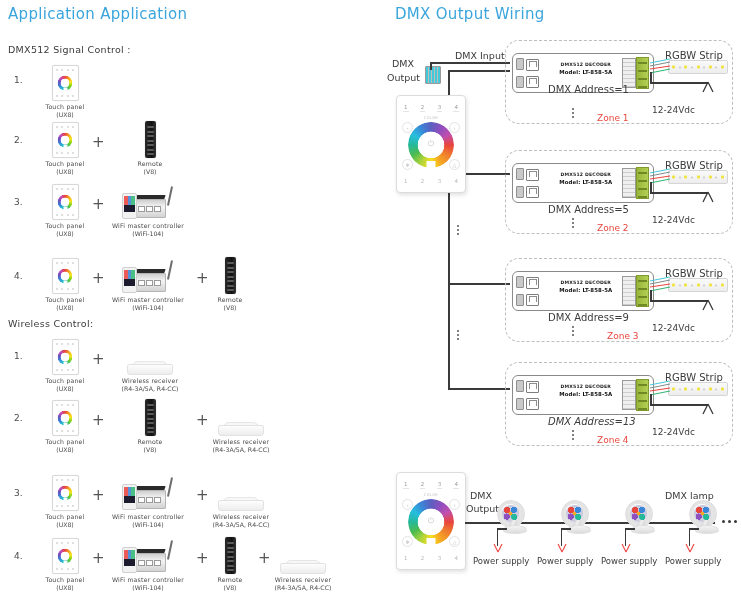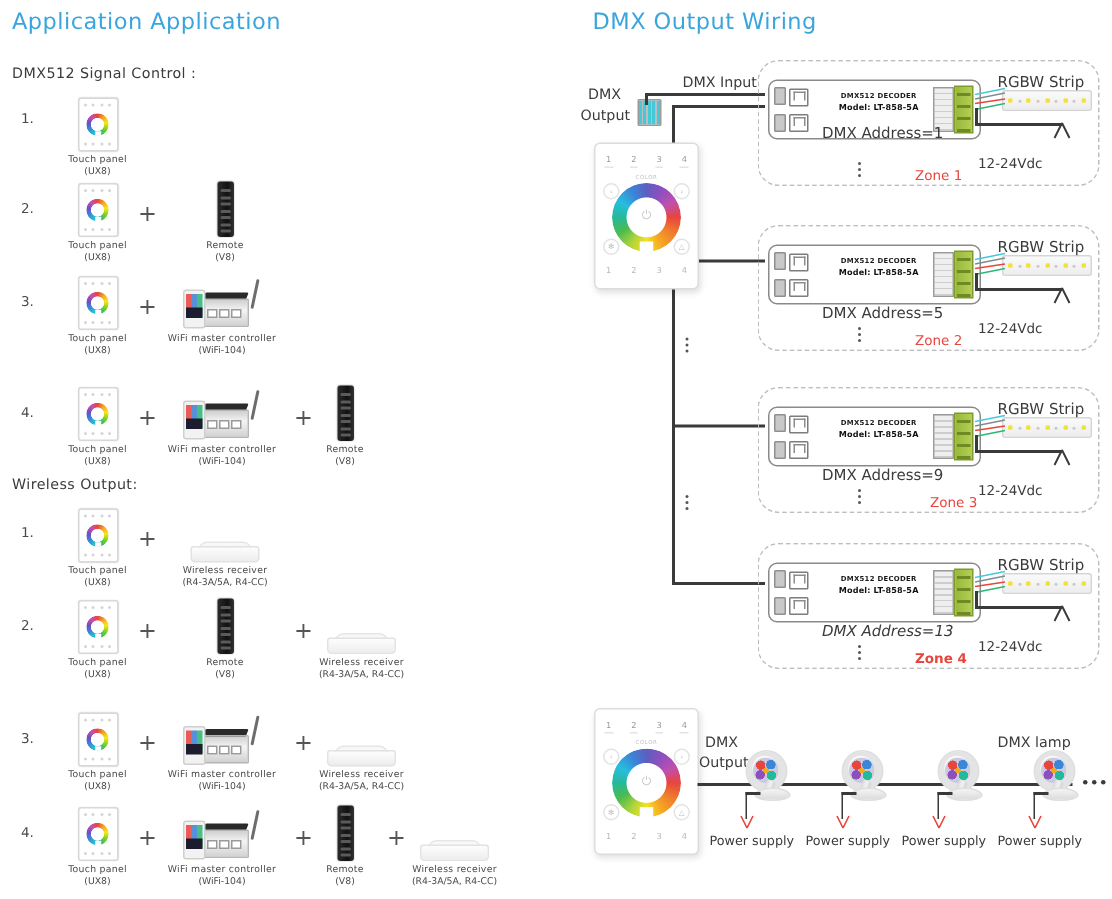--- a/index.html
+++ b/index.html
@@ -250,21 +250,21 @@
     display: flex; justify-content: space-between; align-items: center;
   }
   .strip .leds i {
     width: 3px; height: 3px; background: #f0e23c; display: block; border-radius: 1px;
   }
   .strip .leds i.d { background:#c9c9c9; width:2px; height:2px;}
   .addr {
     position: absolute; font-size: 10px; color: #3b3b3b; white-space: nowrap;
   }
   .zone-name {
-    position: absolute; font-size: 9px; color: #e8453c; white-space: nowrap; margin-left: 13px;
+    position: absolute; font-size: 9px; color: #e8453c; white-space: nowrap;
   }
   .vdc {
     position: absolute; font-size: 9px; color: #3b3b3b; white-space: nowrap;
   }
   .vdots {
     position: absolute; width: 2px;
     display: flex; flex-direction: column; gap: 2px; align-items: center;
   }
   .vdots i { width: 2px; height: 2px; background: #555; display: block; border-radius: 50%;}
   .wire { position: absolute; background: #3a3a3a; }
@@ -532,21 +532,21 @@
           <i></i>
           <i></i>
           <i></i>
         </div>
       </div>
   </div>
   <div class="cap">Remote</div>
   <div class="cap2">(V8)</div>
 </div>
 
-<div class="section-label" style="left:8px; top:318px;">Wireless Output:</div>
+<div class="section-label" style="left:8px; top:318px;">Wireless Control:</div>
 
 <div class="row-num" style="left:14px; top:351px;">1.</div>
 <div class="item" style="left:20px; top:337px;">
   <div class="icon-holder">
     <div class="tp-small">
         <div class="dots-top">
           <i></i>
           <i></i>
           <i></i>
           <i></i>
@@ -1017,21 +1017,21 @@
 <svg style="position:absolute; left:700px; top:402px;" width="16" height="14">
   <path d="M8,2 L3,12 M8,2 L13,12" stroke="#3a3a3a" stroke-width="1.3" fill="none"></path>
 </svg>
 <div class="lbl-small" style="left:665px; top:372px; font-size:10px;">RGBW Strip</div>
 <div class="addr" style="left:548px; top:416px;font-style:italic;">DMX Address=13</div>
 <div class="vdots" style="left:572px; top:430px;">
     <i></i>
     <i></i>
     <i></i>
   </div>
-<div class="zone-name" style="left:597px; top:435px;font-weight:bold;">Zone 4</div>
+<div class="zone-name" style="left:597px; top:435px;">Zone 4</div>
 <div class="vdc" style="left:652px; top:427px;">12-24Vdc</div>
 
 <div class="tp-big" style="left:396px; top:95px;">
   <div class="num-row">
     <span>1</span>
     <span>2</span>
     <span>3</span>
     <span>4</span>
   </div>
   <div class="colorlbl">COLOR</div>

